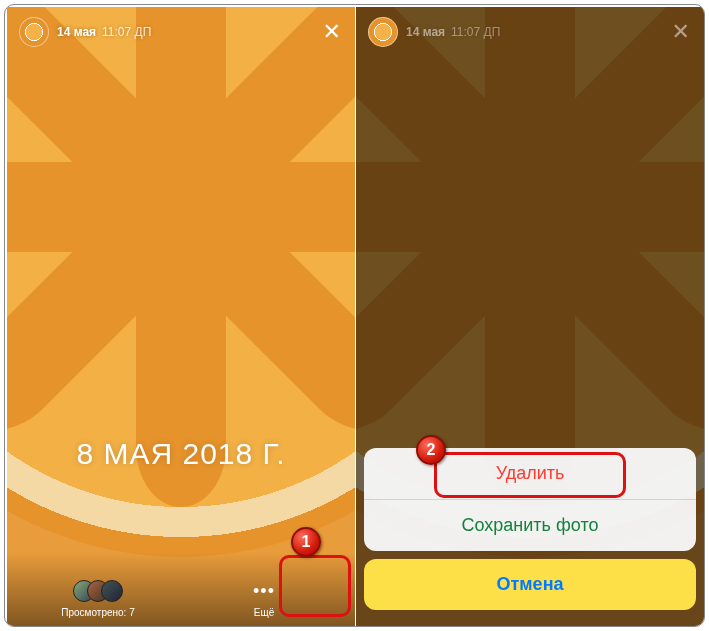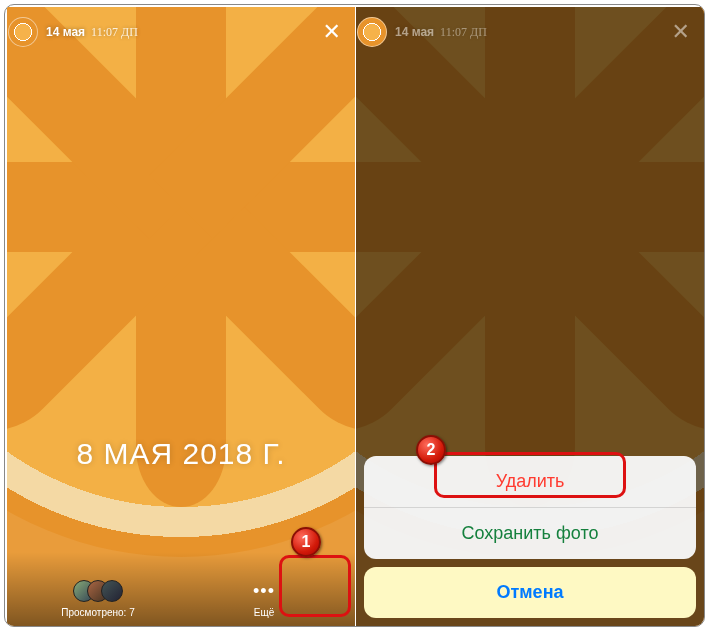--- a/index.html
+++ b/index.html
@@ -27,28 +27,28 @@
     position:absolute; left:50%; top:50%;
     width:300px; height:90px;
     background:#e7932b;
     border-radius:0 60px 60px 0 / 0 45px 45px 0;
     transform-origin:0 50%;
   }
 
   .dark-overlay { position:absolute; inset:0; background:rgba(0,0,0,0.55); }
 
   
-  .header { position:absolute; top:8px; left:1px; right:8px; height:34px; display:flex; align-items:center; gap:8px; }
+  .header { position:absolute; top:8px; left:12px; right:8px; height:34px; display:flex; align-items:center; gap:8px; }
   .avatar {
     width:30px; height:30px; border-radius:50%;
     background: radial-gradient(circle at center, #f6b24a 0 8px, #fff 8px 9px, #e7932b 9px 15px);
     border:1px solid rgba(255,255,255,.5);
   }
   .header-text { color:#fff; font-size:12px; font-weight:600; display:flex; gap:6px; text-shadow:0 0 4px rgba(0,0,0,.4);}
-  .header-text .time { opacity:.8; font-weight:400;font-family:Liberation Serif, serif;}
+  .header-text .time { opacity:.8; font-weight:400;}
   .close-x { margin-left:auto; color:#fff; font-size:22px; font-weight:300; padding:0 6px; cursor:pointer;}
   .header.dim .header-text, .header.dim .close-x { opacity:.5;}
 
   
   .caption {
     position:absolute; top:430px; left:0; right:0;
     text-align:center; color:#fff; font-size:30px; font-weight:500;
     letter-spacing:1px;
     text-shadow:0 0 6px rgba(0,0,0,.2);
   }
@@ -67,37 +67,37 @@
   .viewers .v-av.a { background:linear-gradient(135deg,#8a7 0,#345 100%);}
   .viewers .v-av.b { background:linear-gradient(135deg,#a64 0,#432 100%); margin-left:-8px;}
   .viewers .v-av.c { background:linear-gradient(135deg,#455 0,#223 100%); margin-left:-8px;}
   .share-ic, .heart-ic, .dots-ic { color:#fff;}
   .heart-ic svg { fill:#fff;}
   .dots-ic { font-size:18px; letter-spacing:1px; line-height:1;}
   .tool span[data-bind] { white-space:nowrap; }
 
   
   .sheet {
-    position:absolute; left:8px; right:8px; bottom:8px;
+    position:absolute; left:8px; right:8px; bottom:16px;
   }
   .sheet-group {
     background:rgba(248,248,248,.96);
     border-radius:12px;
     overflow:hidden;
     margin-bottom:8px;
   }
   .sheet-item {
     text-align:center; font-size:18px; padding:15px 8px;
     border-top:1px solid rgba(0,0,0,.12);
     color:#15803d;
   }
   .sheet-item:first-child { border-top:none;}
   .sheet-item.destructive { color:#ff3b30;}
   .sheet-cancel {
-    background:#fef9c3; border-radius:12px;
+    background:#fde047; border-radius:12px;
     text-align:center; font-size:18px; font-weight:600;
     padding:15px 8px; color:#007aff;
   }
 
   
   .badge {
     position:absolute; width:30px; height:30px; border-radius:50%;
     background:radial-gradient(circle at 35% 30%, #ff6b5b 0, #d31b0a 60%, #a00 100%);
     border:2px solid #8a0f05;
     color:#fff; font-weight:700; font-size:16px;

